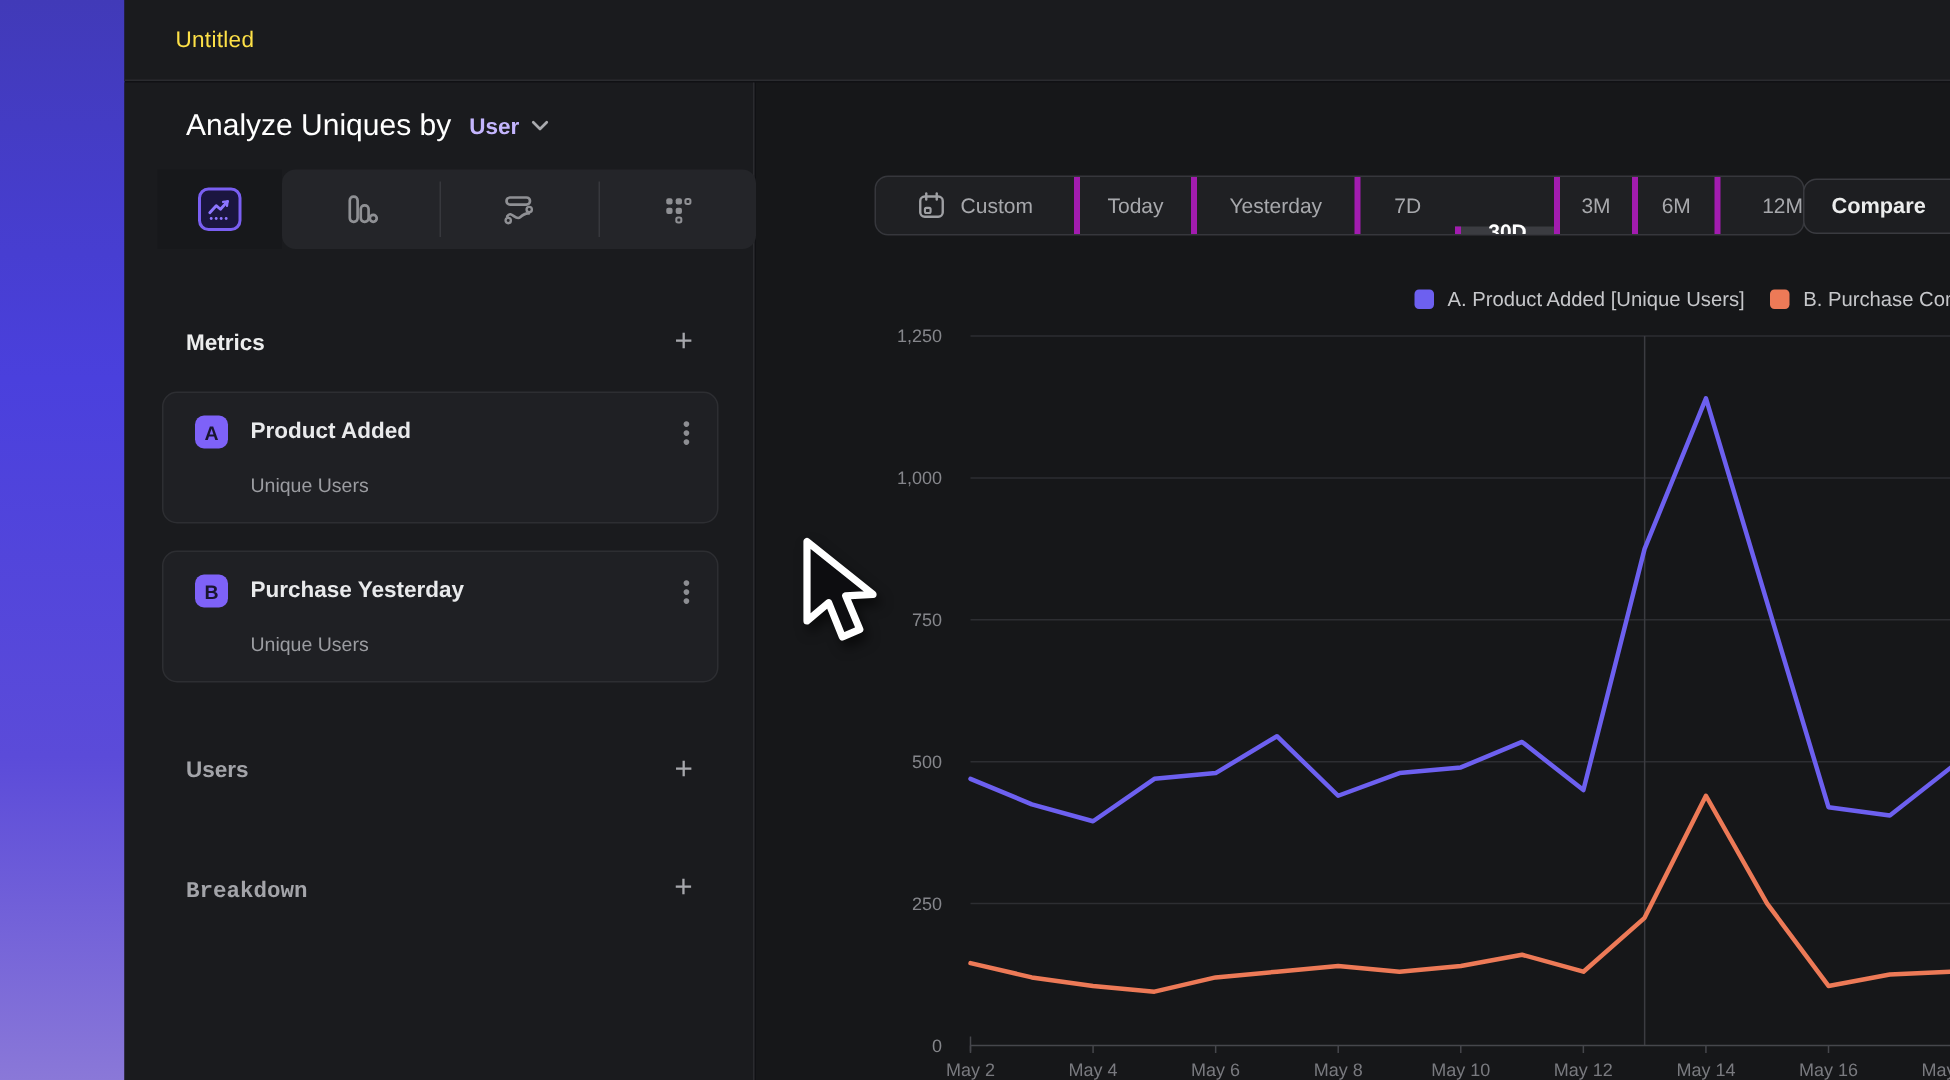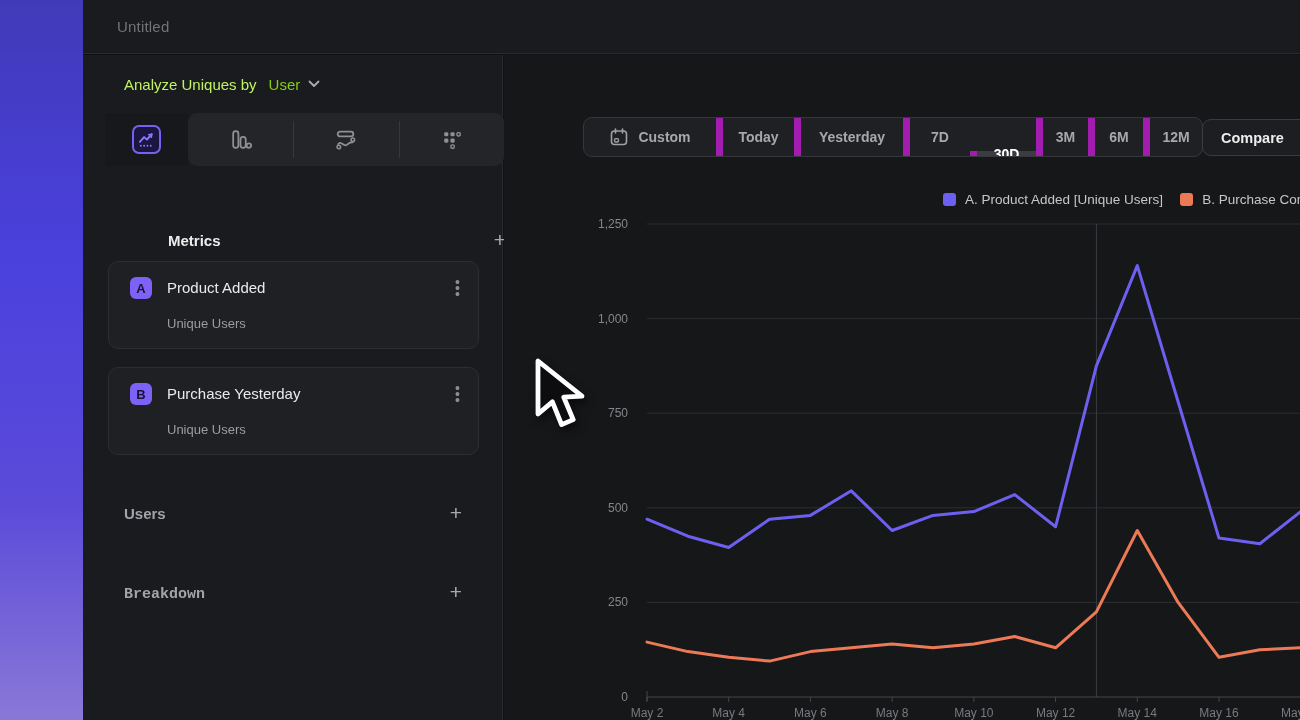--- a/index.html
+++ b/index.html
@@ -7,61 +7,61 @@
               font-family:"Liberation Sans", sans-serif; }
   .abs { position:absolute; }
 
   
   #left-strip { left:0; top:0; width:83px; height:720px;
     background:linear-gradient(180deg,#413ab8 0%,#4a40dd 35%,#5b4bd9 70%,#8a78d8 100%); }
 
   
   #topbar { left:83px; top:0; width:1217px; height:54px; background:#1a1b1e;
             border-bottom:1px solid #2a2b2f; display:flex; align-items:center; }
-  #topbar .title { margin-left:34px; font-size:15px; color:#737373; letter-spacing:.2px; }
+  #topbar .title { margin-left:34px; font-size:15px; color:#fde047; letter-spacing:.2px; }
 
   
   #sidebar { left:83px; top:55px; width:420px; height:665px; background:#1a1b1e;
              border-right:1px solid #2a2b2f; }
   .analyze-row { position:absolute; left:41px; top:0; height:58px; display:flex; align-items:center; gap:8px; }
-  .analyze-label { font-size:15px; color:#bef264; }
-  .analyze-value { font-size:15px; color:#84cc16; font-weight:normal; margin-left:4px; }
+  .analyze-label { font-size:20px; color:#ffffff; }
+  .analyze-value { font-size:15px; color:#c4b5fd; font-weight:bold; margin-left:4px; }
 
   .tabstrip { position:absolute; left:22px; top:58px; width:399px; height:53px; display:flex; }
   .tab-active { width:83px; height:100%; background:#17181b; display:flex; align-items:center; justify-content:center; }
   .tab-activebox { width:29px; height:29px; border:2px solid #7a5ff2; border-radius:7px;
                    display:flex; align-items:center; justify-content:center; background:#1b1640; }
   .tab-rest { width:316px; height:100%; background:#242529; border-radius:9px; display:flex; }
   .tab { flex:1; display:flex; align-items:center; justify-content:center; position:relative; }
   .tab + .tab::before { content:""; position:absolute; left:0; top:8px; bottom:8px; width:1px; background:#37383d; }
 
   
   .sec-row { position:absolute; left:41px; width:338px; height:30px; display:flex; align-items:center; justify-content:space-between; }
   .sec-title { font-size:15px; font-weight:bold; color:#eceded; }
   .sec-title.dim { color:#a3a4a9; font-weight:bold; }
   .plus { color:#a6a7ac; font-size:21px; font-weight:400; line-height:20px; cursor:default; }
 
   .metric-card { position:absolute; left:25px; width:371px; background:#1f2024;
                  border:1px solid #2d2e32; border-radius:10px; }
   .badge { position:absolute; left:21px; top:15px; width:22px; height:22px; border-radius:6px;
            background:#7e62f8; color:#191530; font-size:13px; font-weight:bold;
            display:flex; align-items:center; justify-content:center; }
-  .metric-title { position:absolute; left:58px; top:17px; font-size:15px; font-weight:normal; color:#e9eaec; }
+  .metric-title { position:absolute; left:58px; top:17px; font-size:15px; font-weight:bold; color:#e9eaec; }
   .metric-sub   { position:absolute; left:58px; top:54px; font-size:13px; color:#9b9ca1; }
   .kebab { position:absolute; right:18px; top:17px; color:#8d8e93; font-size:16px; letter-spacing:0; line-height:6px; }
   .kebab span { display:block; text-align:center; font-size:14px; }
 
   
   #main { left:504px; top:55px; width:796px; height:665px; background:#161719; overflow:hidden; }
 
   .range-group { position:absolute; left:79px; top:62px; height:40px; display:flex;
                  background:#1f2023; border:1px solid #36373c; border-radius:9px; overflow:hidden; }
   .range-cell { display:flex; align-items:center; justify-content:center; gap:9px;
-                font-size:14px; color:#a7a8ac; position:relative;font-weight:bold; }
-  .range-cell + .range-cell { border-left:7px solid #a21caf; }
+                font-size:14px; color:#a7a8ac; position:relative; }
+  .range-cell + .range-cell { border-left:4px solid #a21caf; }
   .range-cell.sel { background:#3b3c41; color:#ffffff; font-weight:bold;margin-top:33px; }
 
   .compare-btn { position:absolute; left:698px; top:64px; width:122px; height:37px;
                  border:1px solid #3a3b40; border-radius:9px; background:#1d1e21;
                  display:flex; align-items:center; justify-content:flex-start; padding-left:18px;
                  font-size:14.5px; font-weight:bold; color:#eceded; }
 
   .legend { position:absolute; left:439px; top:137px; display:flex; gap:17px; white-space:nowrap; }
   .legend-item { display:flex; align-items:center; gap:9px; font-size:13.5px; color:#c6c7ca; }
   .swatch { width:13px; height:13px; border-radius:3px; flex:0 0 auto; }
@@ -130,21 +130,21 @@
             <rect x="4" y="10" width="4" height="4" rx="1.3"></rect>
             <rect x="10" y="10" width="4" height="4" rx="1.3"></rect>
           </g>
           <rect x="16.2" y="4.4" width="3.2" height="3.2" rx="1.1" fill="none" stroke="#8f9094" stroke-width="1.3"></rect>
           <rect x="10.4" y="16.2" width="3.2" height="3.2" rx="1.1" fill="none" stroke="#8f9094" stroke-width="1.3"></rect>
         </svg>
       </div>
     </div>
   </div>
 
-  <div class="sec-row" style="top:170px;margin-left:44px;">
+  <div class="sec-row" style="top:158px;">
     <span class="sec-title">Metrics</span>
     <span class="plus">+</span>
   </div>
 
   <div class="metric-card" style="top:206px; height:88px;">
     <div class="badge">A</div>
     <div class="metric-title">Product Added</div>
     <div class="metric-sub">Unique Users</div>
     <div class="kebab">
         <span>•</span>
@@ -198,21 +198,21 @@
       </div>
     <div class="range-cell sel" style="width:66px;">
         <span>30D</span>
       </div>
     <div class="range-cell" style="width:52px;">
         <span>3M</span>
       </div>
     <div class="range-cell" style="width:55px;">
         <span>6M</span>
       </div>
-    <div class="range-cell" style="width:59px;">
+    <div class="range-cell" style="width:59px;justify-content:flex-end;">
         <span>12M</span>
       </div>
   </div>
 
   <div class="compare-btn">
     <span>Compare</span>
   </div>
 
   <div class="legend">
     <div class="legend-item">

